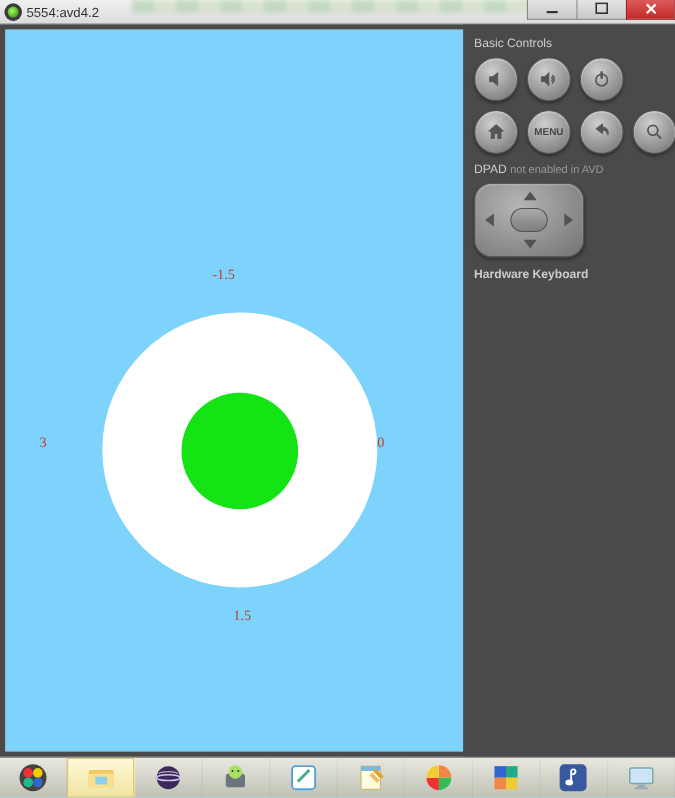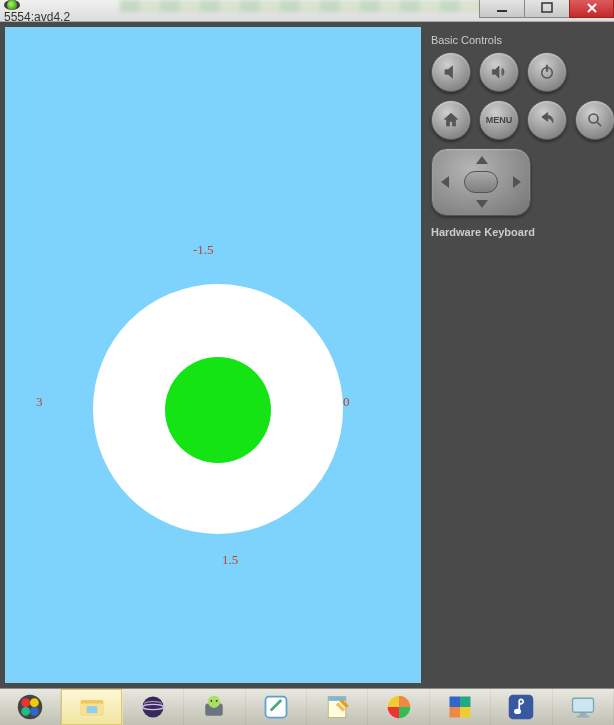--- a/index.html
+++ b/index.html
@@ -10,25 +10,24 @@
     font-size: 11px;
     overflow: hidden;
     position: relative;
     background: #d8d8d8;
   }
   
   .window-titlebar {
     height: 22px;
     background: linear-gradient(to bottom, #f0f0f0, #dcdcdc);
     display: flex;
-    align-items: flex-start;
+    align-items: center;
     padding: 0 4px;
     position: relative;
     border-bottom: 1px solid #aaa;
-    flex-direction: column;
   }
   .window-titlebar .app-icon {
     width: 16px; height: 16px;
     background: #3b3b3b;
     border-radius: 50%;
     display: flex; align-items: center; justify-content: center;
     margin-right: 4px;
   }
   .window-titlebar .app-icon .inner {
     width: 10px; height: 10px; border-radius: 50%;
@@ -87,21 +86,21 @@
     left: 160px; top: 330px;
   }
   .axis-label {
     position: absolute;
     color: #c04030;
     font-size: 13px;
     font-family: Georgia, serif;
   }
   .lbl-top { left: 188px; top: 215px; }
   .lbl-right { left: 338px; top: 367px; }
-  .lbl-bottom { left: 217px; top: 525px; font-family: Liberation Serif, serif; }
+  .lbl-bottom { left: 207px; top: 525px; font-family: Liberation Serif, serif; }
   .lbl-left { left: 31px; top: 367px; }
 
   
   .side-panel {
     flex: 1;
     background: #4a4a4a;
     color: #ccc;
     padding: 8px 10px;
     font-size: 11px;
   }
@@ -261,20 +260,24 @@
           </svg>
       </div>
       <div class="round-btn">
         <svg width="18" height="18" viewBox="0 0 24 24">
             <circle cx="10" cy="10" r="6" fill="none" stroke="#555" stroke-width="2.2"></circle>
             <path d="M15 15l5 5" stroke="#555" stroke-width="2.2"></path>
           </svg>
       </div>
     </div>
 
+    <div class="section-label">
+      <span>DPAD</span>
+      <span class="section-sub">not enabled in AVD</span>
+    </div>
     <div class="dpad-wrap">
       <div class="dpad-plate"></div>
       <div class="dpad-center"></div>
       <div class="dpad-arrow dpad-up"></div>
       <div class="dpad-arrow dpad-down"></div>
       <div class="dpad-arrow dpad-left"></div>
       <div class="dpad-arrow dpad-right"></div>
     </div>
 
     <div class="kbd-title">Hardware Keyboard</div>

